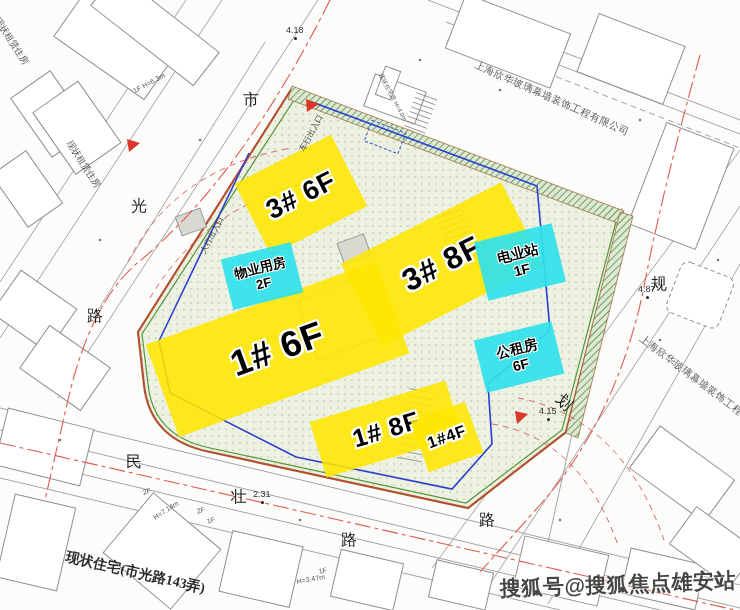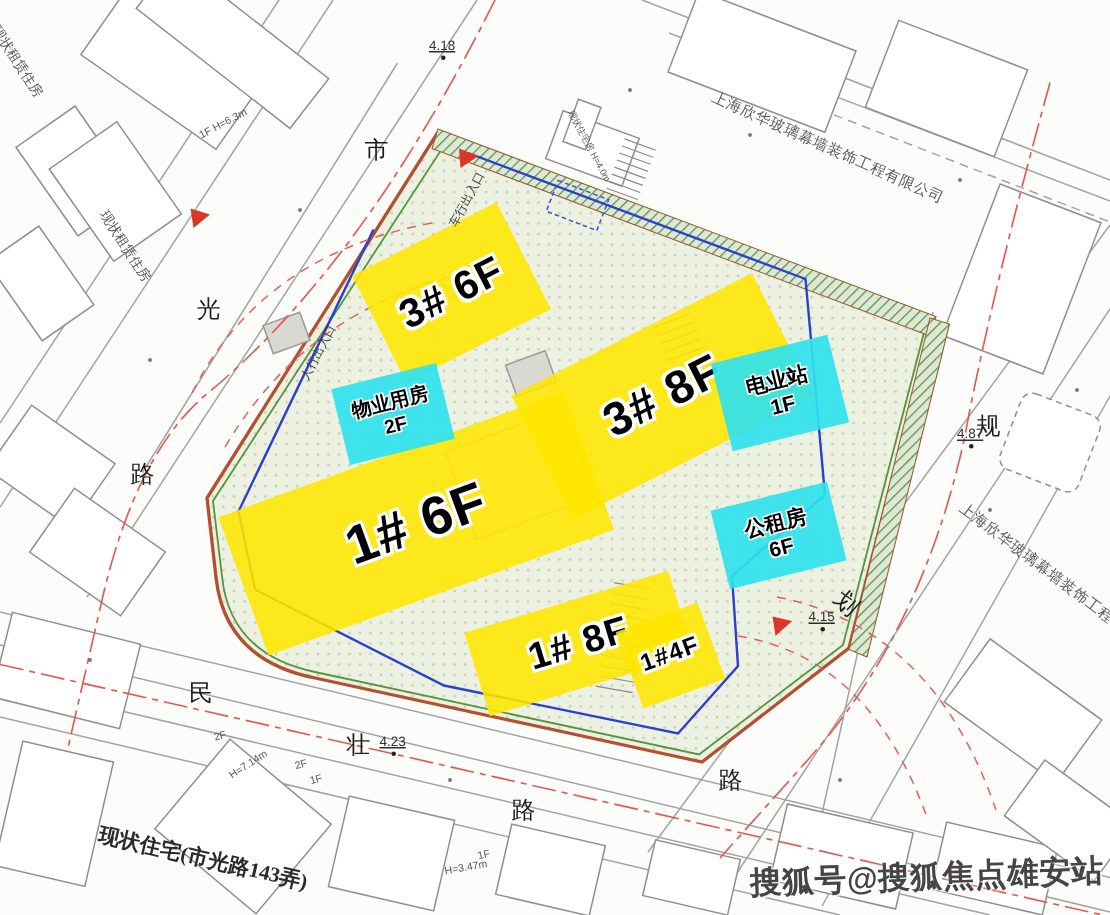--- a/index.html
+++ b/index.html
@@ -12,21 +12,21 @@
         text-shadow:-2px -2px 0 #fff,2px -2px 0 #fff,-2px 2px 0 #fff,2px 2px 0 #fff,
                     0 -2px 0 #fff,0 2px 0 #fff,-2px 0 0 #fff,2px 0 0 #fff;
         letter-spacing:1px;}
   
   .fac{position:absolute;display:flex;flex-direction:column;align-items:center;justify-content:center;
        background:rgba(47,226,236,0.92);color:#000;font-weight:bold;font-size:14px;line-height:1.2;
        text-shadow:-1px -1px 0 #fff,1px -1px 0 #fff,-1px 1px 0 #fff,1px 1px 0 #fff;}
   
   .rc{position:absolute;font-family:"Liberation Serif",serif;font-size:16px;color:#1c1c1c;}
   
-  .elev{position:absolute;font-size:9px;color:#2e2e2e;text-decoration:underline;}
+  .elev{position:absolute;font-size:9px;color:#2e2e2e;}
   .elev .dot{position:absolute;left:8px;top:12px;width:3px;height:3px;background:#222;border-radius:50%;}
   
   .tiny{position:absolute;font-size:7px;color:#555;white-space:nowrap;transform-origin:left top;}
   .ent{position:absolute;font-size:8px;color:#3a3a3a;white-space:nowrap;transform-origin:left top;}
   .co{position:absolute;font-size:10px;color:#5a5a5a;white-space:nowrap;transform-origin:left top;letter-spacing:0.5px;}
   .res{position:absolute;font-size:14px;font-weight:bold;color:#2a2a2a;white-space:nowrap;
        transform-origin:left top;font-family:"Liberation Serif",serif;}
   #watermark{position:absolute;left:468px;top:571px;width:268px;text-align:right;
        font-size:21px;font-weight:bold;color:#454545;letter-spacing:0.5px;transform:rotate(-2deg);
        text-shadow:0 0 3px rgba(255,255,255,0.95),1px 1px 0 rgba(255,255,255,0.7);}
@@ -219,21 +219,21 @@
   <span class="elev" style="left:286px;top:25px;">
     <span>4.18</span><span class="dot"></span>
   </span>
   <span class="elev" style="left:638px;top:284px;">
     <span>4.87</span><span class="dot"></span>
   </span>
   <span class="elev" style="left:539px;top:406px;">
     <span>4.15</span><span class="dot"></span>
   </span>
   <span class="elev" style="left:253px;top:489px;">
-    <span>4.23</span><span class="dot"></span>
+    <span>2.31</span><span class="dot"></span>
   </span>
 
   <span class="ent" style="left:297px;top:148px;transform:rotate(-62deg);">车行出入口</span>
   <span class="ent" style="left:198px;top:250px;transform:rotate(-62deg);">人行出入口</span>
 
   <span class="co" style="left:478px;top:58px;transform:rotate(24deg);">上海欣华玻璃幕墙装饰工程有限公司</span>
   <span class="co" style="left:645px;top:332px;transform:rotate(37deg);">上海欣华玻璃幕墙装饰工程有限公司</span>
   <span class="res" style="left:68px;top:548px;transform:rotate(13deg);">现状住宅(市光路143弄)</span>
   <span class="tiny" style="left:2px;top:15px;font-size:9px;transform:rotate(57deg);">现状租赁住房</span>
   <span class="tiny" style="left:74px;top:138px;font-size:9px;transform:rotate(57deg);">现状租赁住房</span>

